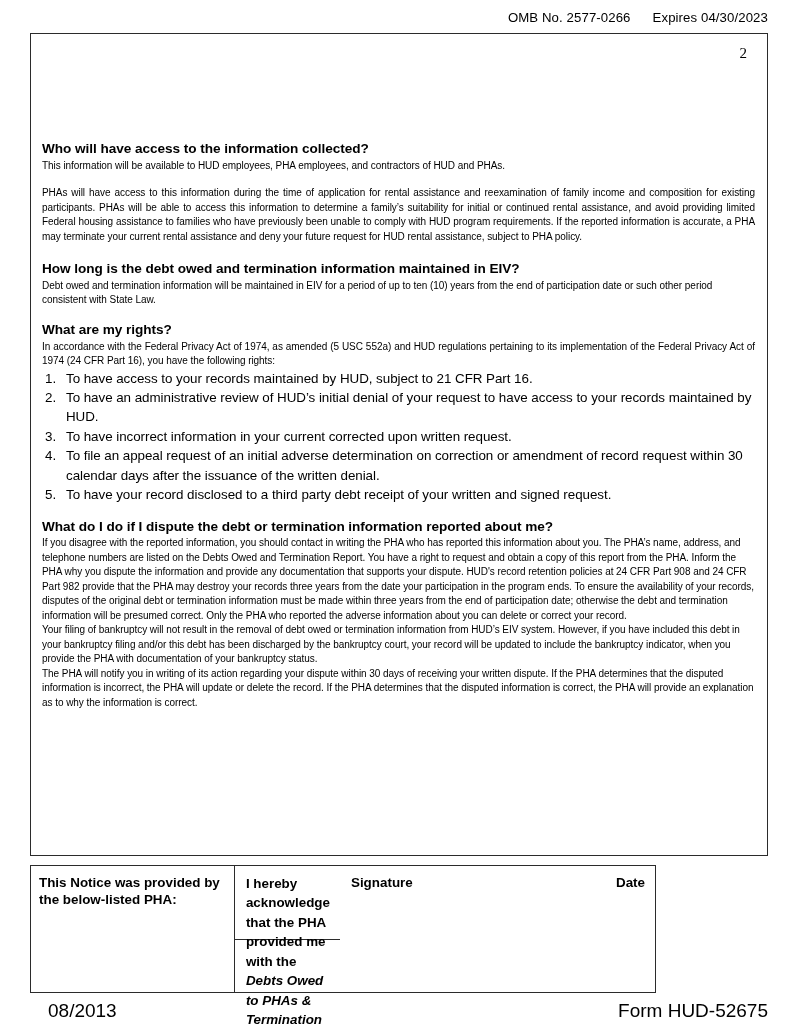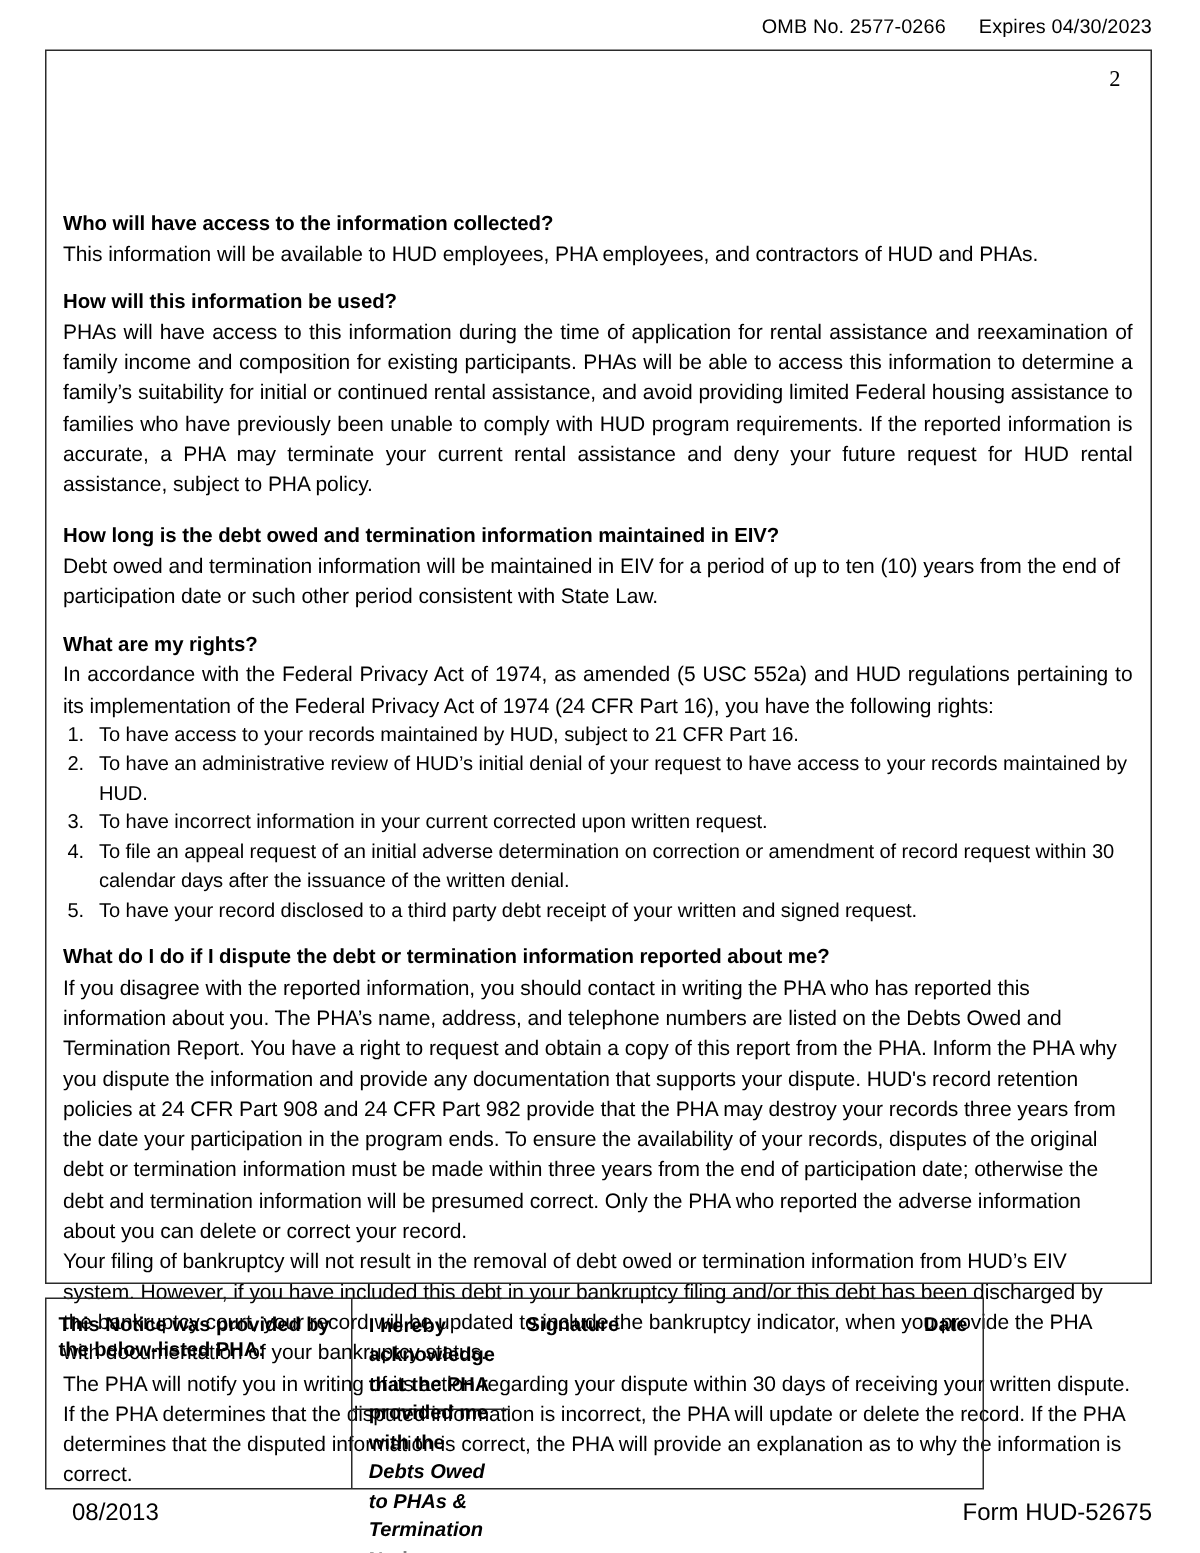--- a/index.html
+++ b/index.html
@@ -67,21 +67,21 @@
 
   h2.sec-head {
     font-size: 13.6px;
     font-weight: bold;
     margin: 0 0 1px 0;
     line-height: 1.3;
     letter-spacing: -0.05px;
   }
 
   p.para {
-    font-size: 14px;
+    font-size: 10px;
     margin: 0;
     line-height: 1.45;
     letter-spacing: -0.05px;
   }
   p.para.just { text-align: justify; }
 
   .gap-lg { height: 16px; }
   .gap-md { height: 13px; }
 
   ol.rights {
@@ -156,21 +156,21 @@
   .sig-fields .printed { margin-top: 17px; }
 
   
   .footer {
     position: absolute;
     top: 1000px;
     left: 48px;
     right: 32px;
     display: flex;
     justify-content: space-between;
-    font-size: 16px;
+    font-size: 19px;
   }
 </style>
 </head>
 <body>
 
 <div class="page">
 
   <div class="omb-header">
     <span class="omb-no">OMB No. 2577-0266</span><span>Expires 04/30/2023</span>
   </div>
@@ -179,21 +179,20 @@
 
     <div class="page-num">2</div>
 
     <div class="content">
 
       <h2 class="sec-head">Who will have access to the information collected?</h2>
       <p class="para">This information will be available to HUD employees, PHA employees, and contractors of HUD and PHAs.</p>
 
       <div class="gap-md"></div>
 
-      <h2 class="sec-head">How will this information be used?</h2>
       <p class="para just">PHAs will have access to this information during the time of application for rental assistance and reexamination of family income and composition for existing participants.  PHAs will be able to access this information to determine a family’s suitability for initial or continued rental assistance, and avoid providing limited Federal housing assistance to families who have previously been unable to comply with HUD program requirements.  If the reported information is accurate, a PHA may terminate your current rental assistance and deny your future request for HUD rental assistance, subject to PHA policy.</p>
 
       <div class="gap-lg"></div>
 
       <h2 class="sec-head">How long is the debt owed and termination information maintained in EIV?</h2>
       <p class="para">Debt owed and termination information will be maintained in EIV for a period of up to ten (10) years from the end of participation date or such other period consistent with State Law.</p>
 
       <div class="gap-md"></div>
 
       <h2 class="sec-head">What are my rights?</h2>

